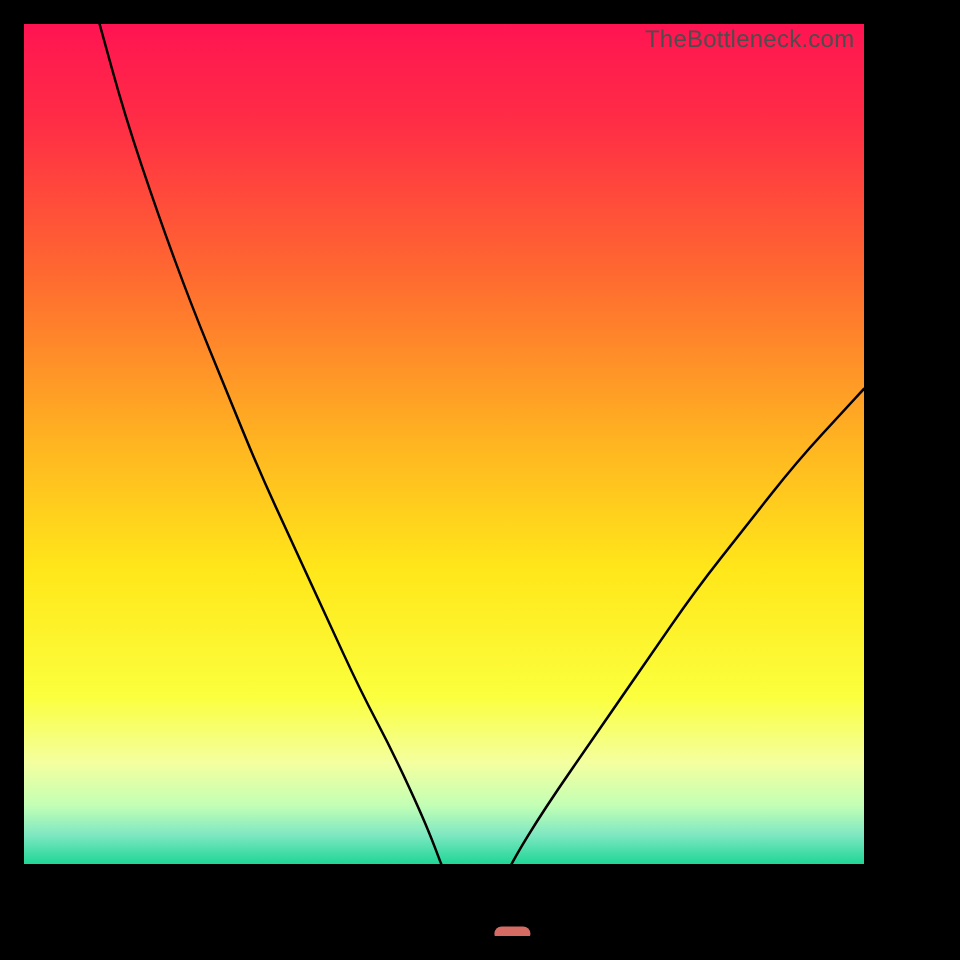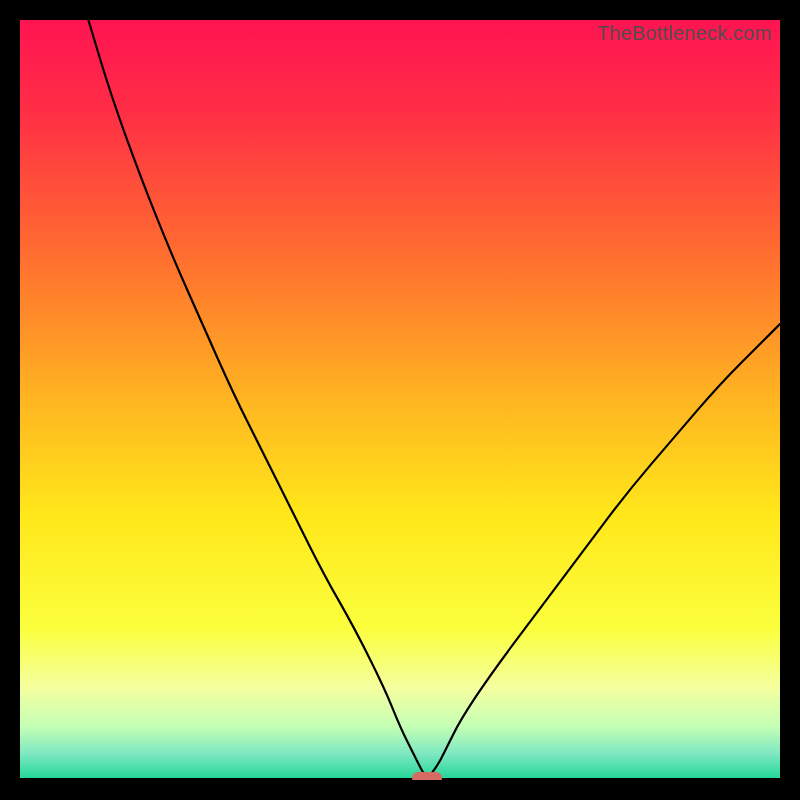--- a/index.html
+++ b/index.html
@@ -14,21 +14,21 @@
   .frame {
     position: relative;
     width: 800px;
     height: 800px;
     background: #000;
   }
   .plot-area {
     position: absolute;
     left: 20px;
     top: 20px;
-    width: 760px;
+    width: 700px;
     height: 760px;
     overflow: hidden;
   }
   .gradient-bg {
     position: absolute;
     inset: 0;
   }
   .curve-svg {
     position: absolute;
     inset: 0;

